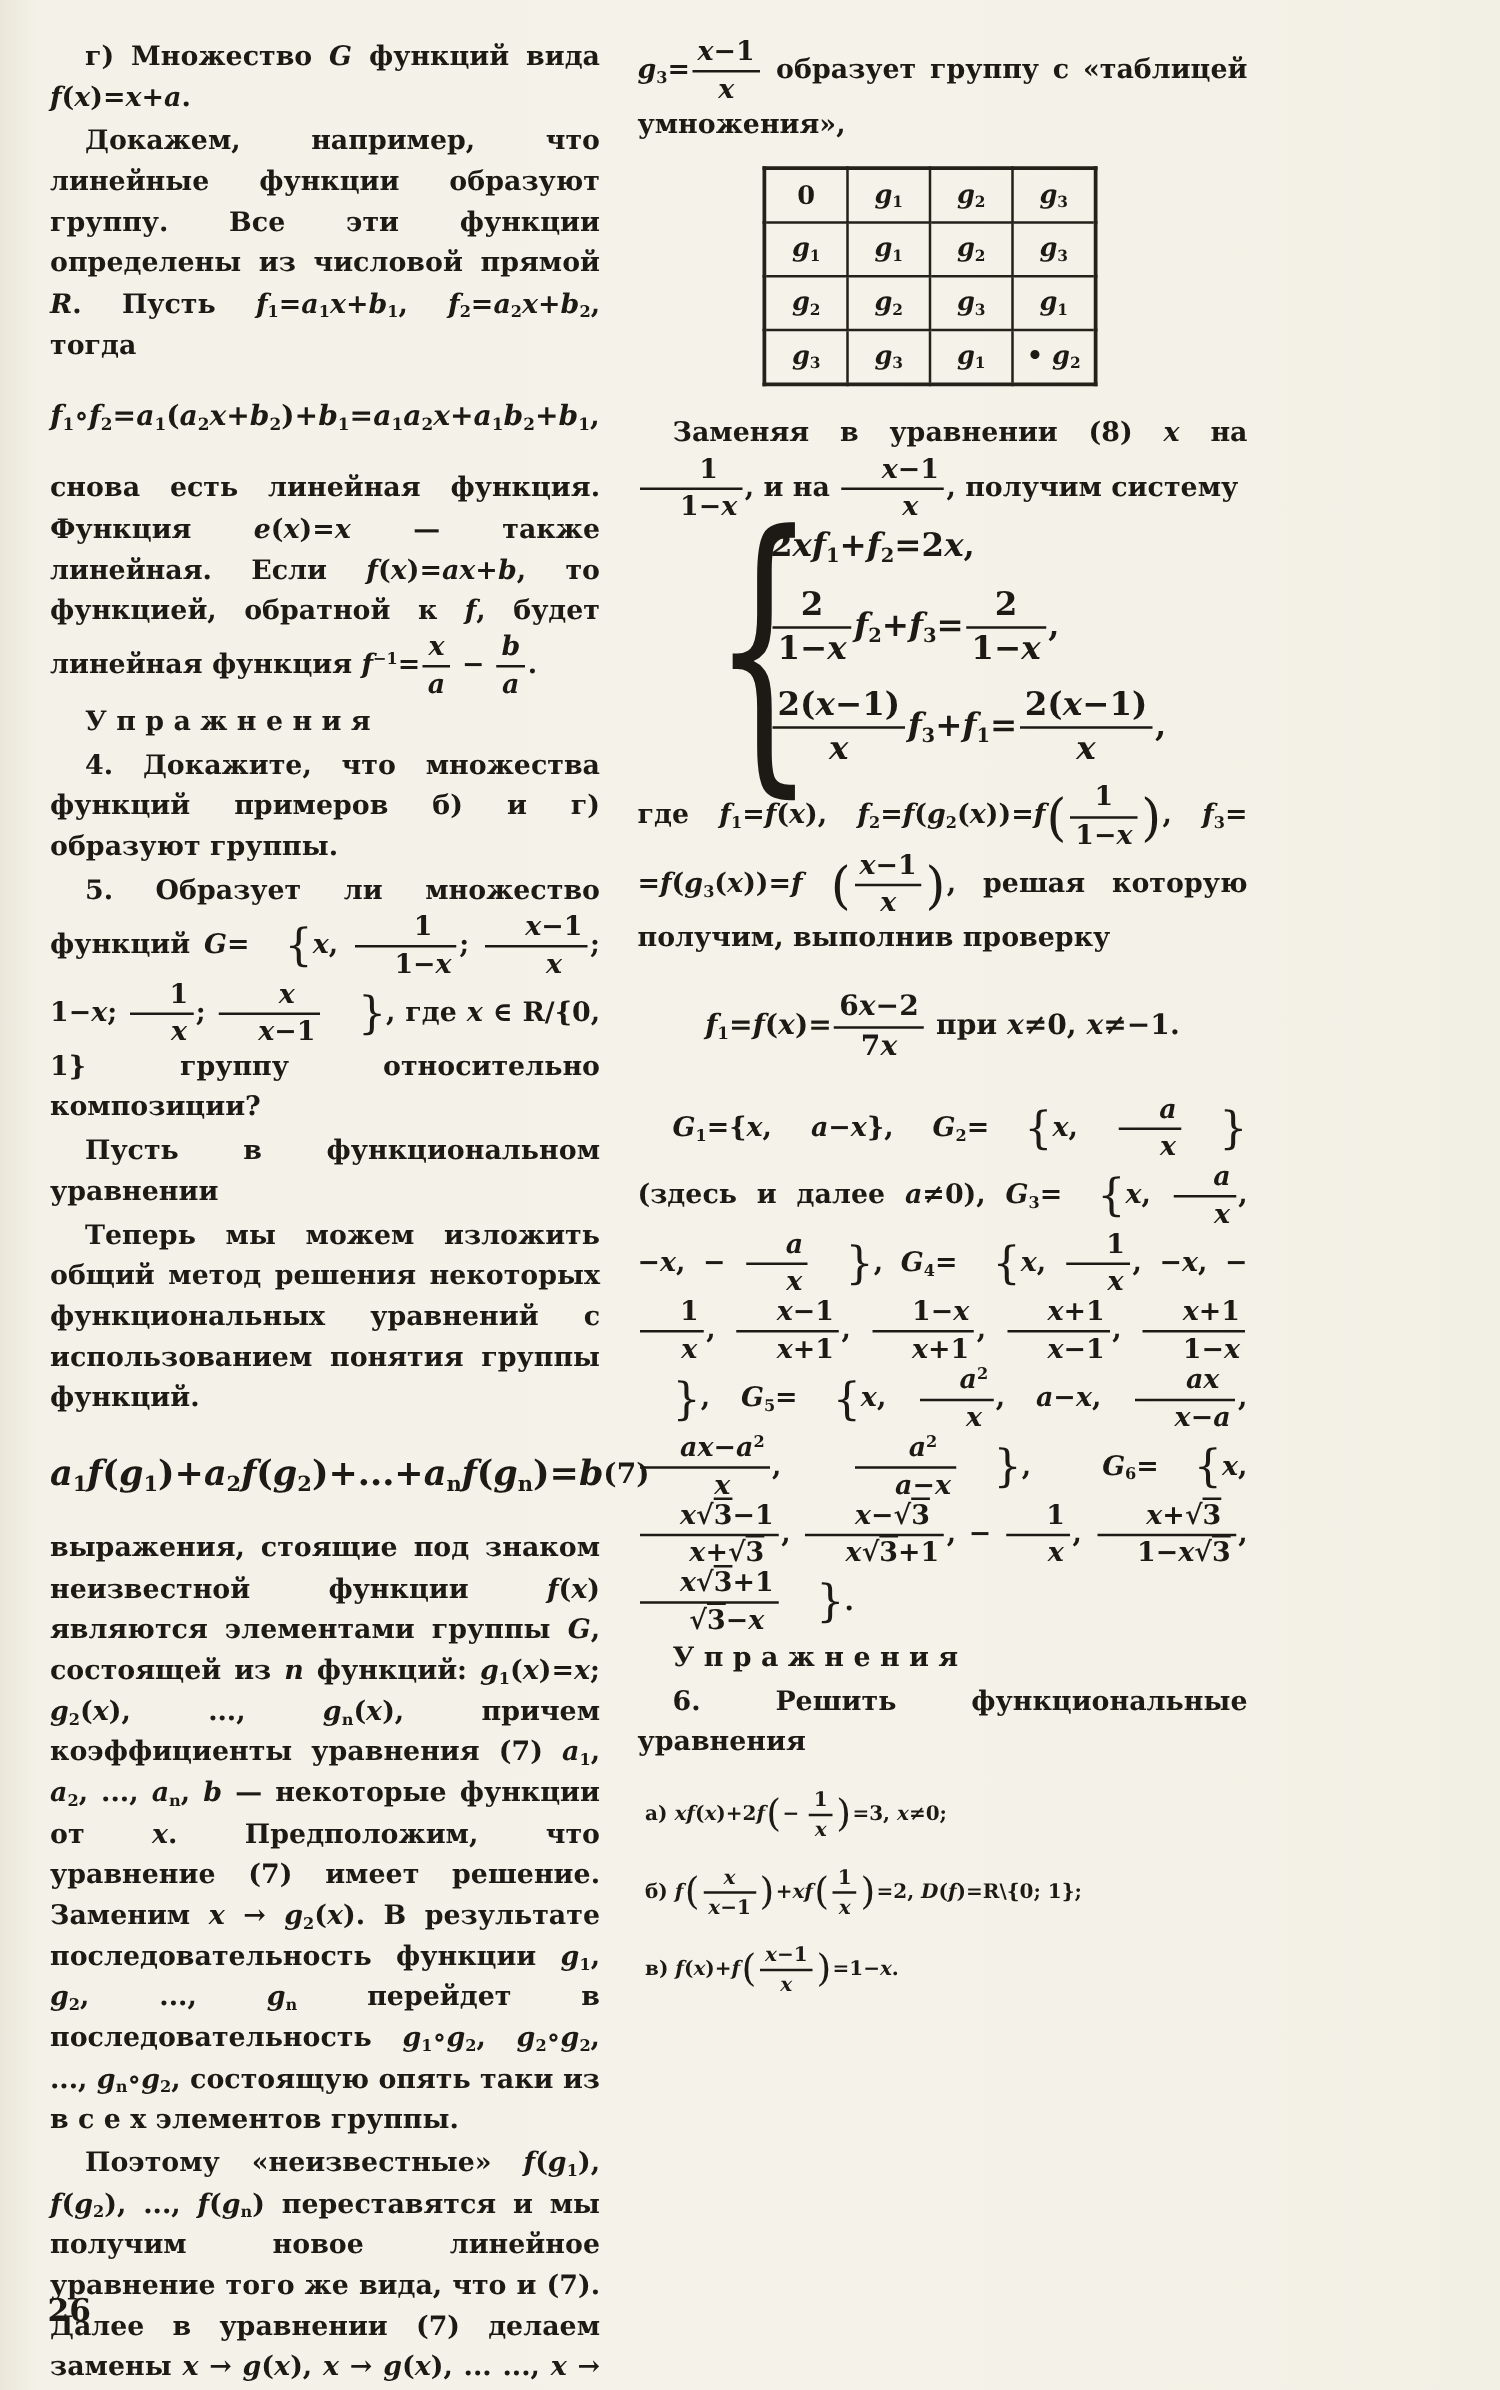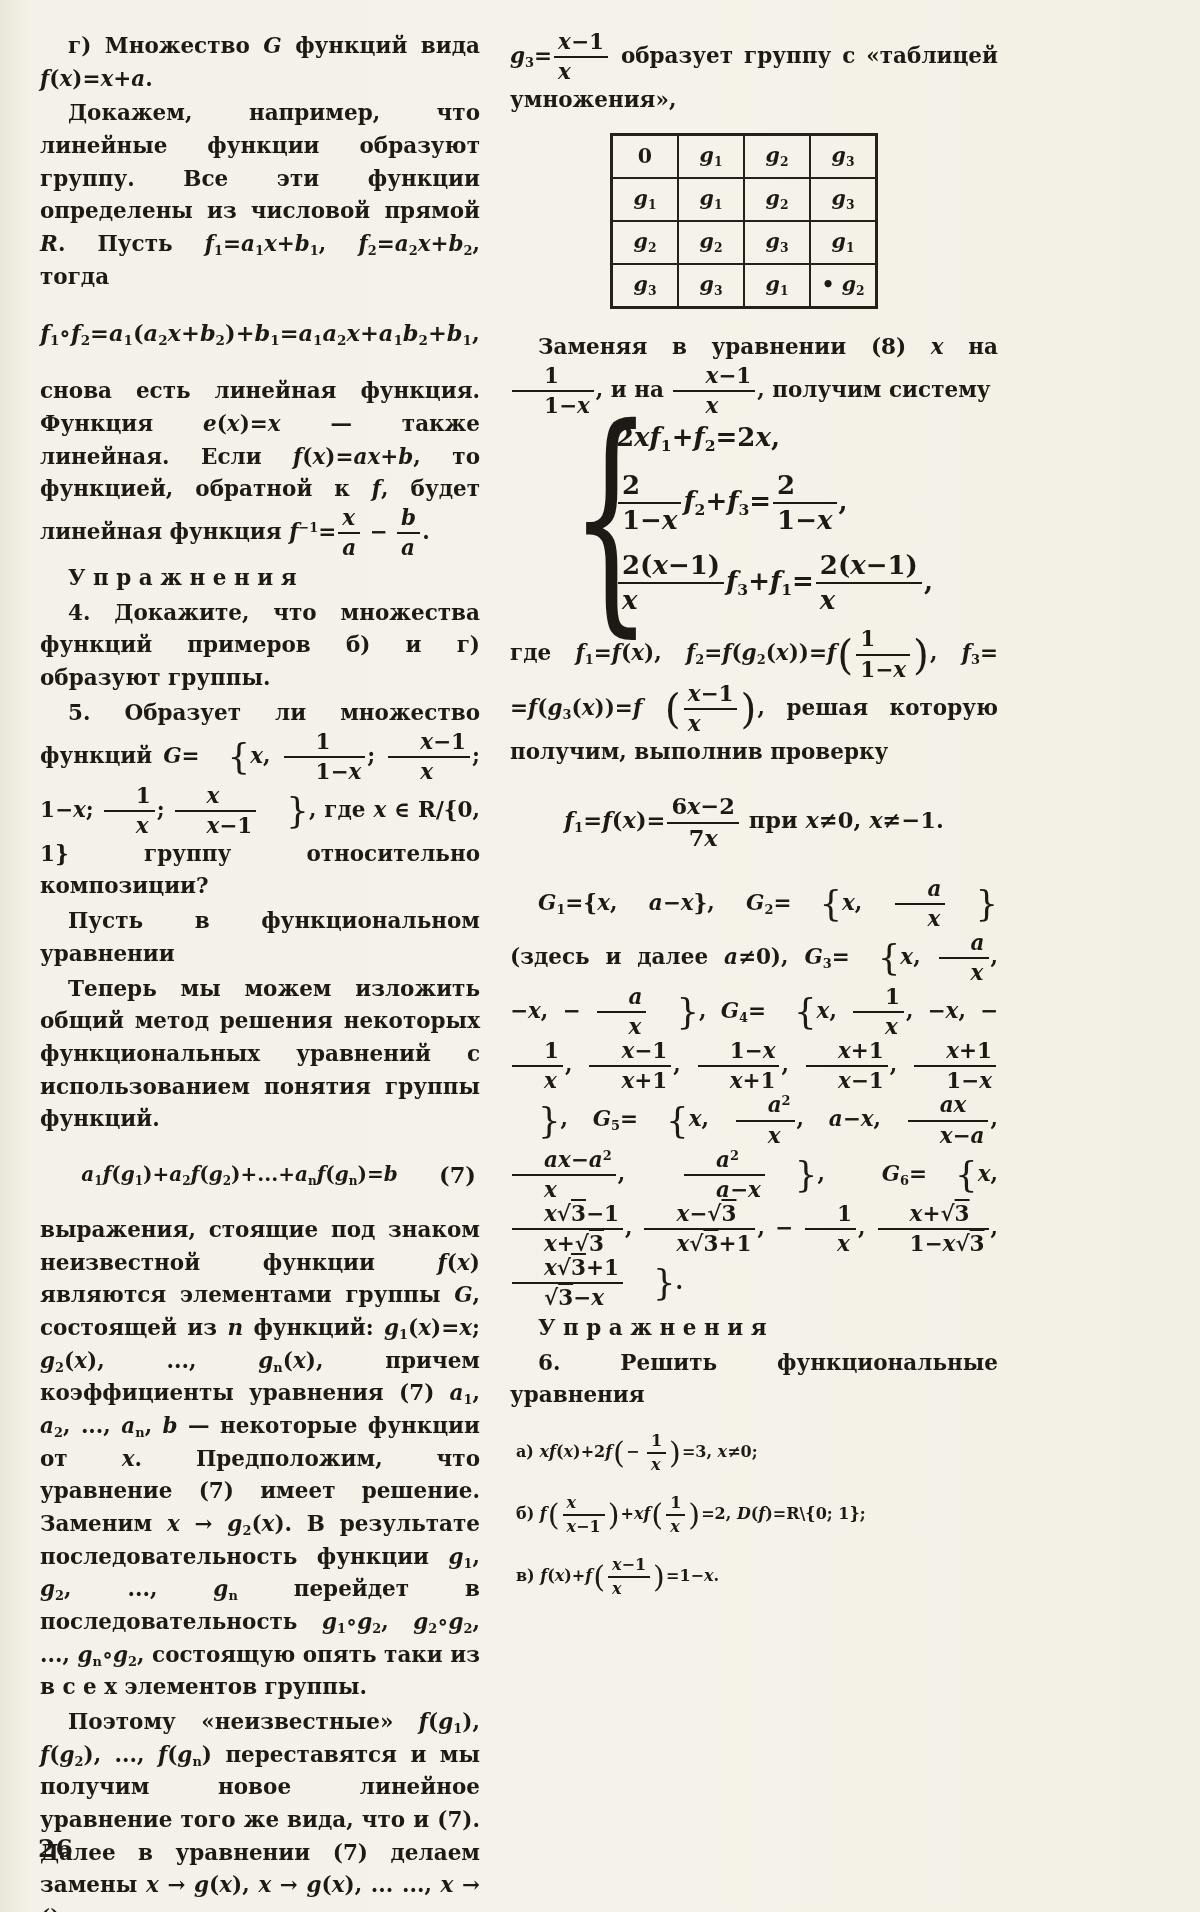--- a/index.html
+++ b/index.html
@@ -14,25 +14,25 @@
   }
   .cols{display:flex;padding:30px 0 0 40px;gap:30px;}
   .col-left{width:440px;flex:0 0 440px;}
   .col-right{width:488px;flex:0 0 488px;}
   p.para{margin:0 0 2px 0;font-size:21.5px;line-height:1.52;text-align:justify;}
   .indent{text-indent:28px;}
   .tight-top{margin-top:0;}
   .h-ex{font-size:21px;letter-spacing:0.35em;text-indent:28px;margin:10px 0 2px 0;text-align:left;}
   .h-summary{font-size:24px;margin:40px 0 30px 28px;text-align:left;}
   .formula-row{display:flex;align-items:center;margin:26px 0;}
-  .formula-center{flex:1;text-align:center;font-size:20px;line-height:1.2;}
+  .formula-center{flex:1;text-align:center;font-size:28px;line-height:1.2;}
   .eq-number{font-size:22.5px;padding-right:4px;}
   .display{ text-align:center;font-size:22.5px;margin:26px 0;line-height:1.25;}
   
-  .fr{display:inline-block;vertical-align:middle;line-height:1.12;margin:0 2px;}
+  .fr{display:inline-block;vertical-align:middle;text-align:center;line-height:1.12;margin:0 2px;}
   .fr .n{display:block;padding:0 4px 2px;}
   .fr .d{display:block;border-top:2px solid currentColor;padding:2px 4px 0;}
   sub{font-size:0.6em;vertical-align:-0.3em;}
   sup{font-size:0.6em;vertical-align:0.55em;}
   .bp{display:inline-block;font-size:1.9em;line-height:0;vertical-align:middle;font-weight:400;margin:0 1px;}
   .bb{display:inline-block;font-size:1.65em;line-height:0;vertical-align:middle;font-weight:400;}
   .ov{text-decoration:overline;}
   
   .mtable{border-collapse:collapse;margin:16px 0 22px 100px;border:3px solid #24201a;}
   .mtable td{border:2px solid #24201a;width:64px;height:41px;text-align:center;font-size:20.5px;padding:0;}

